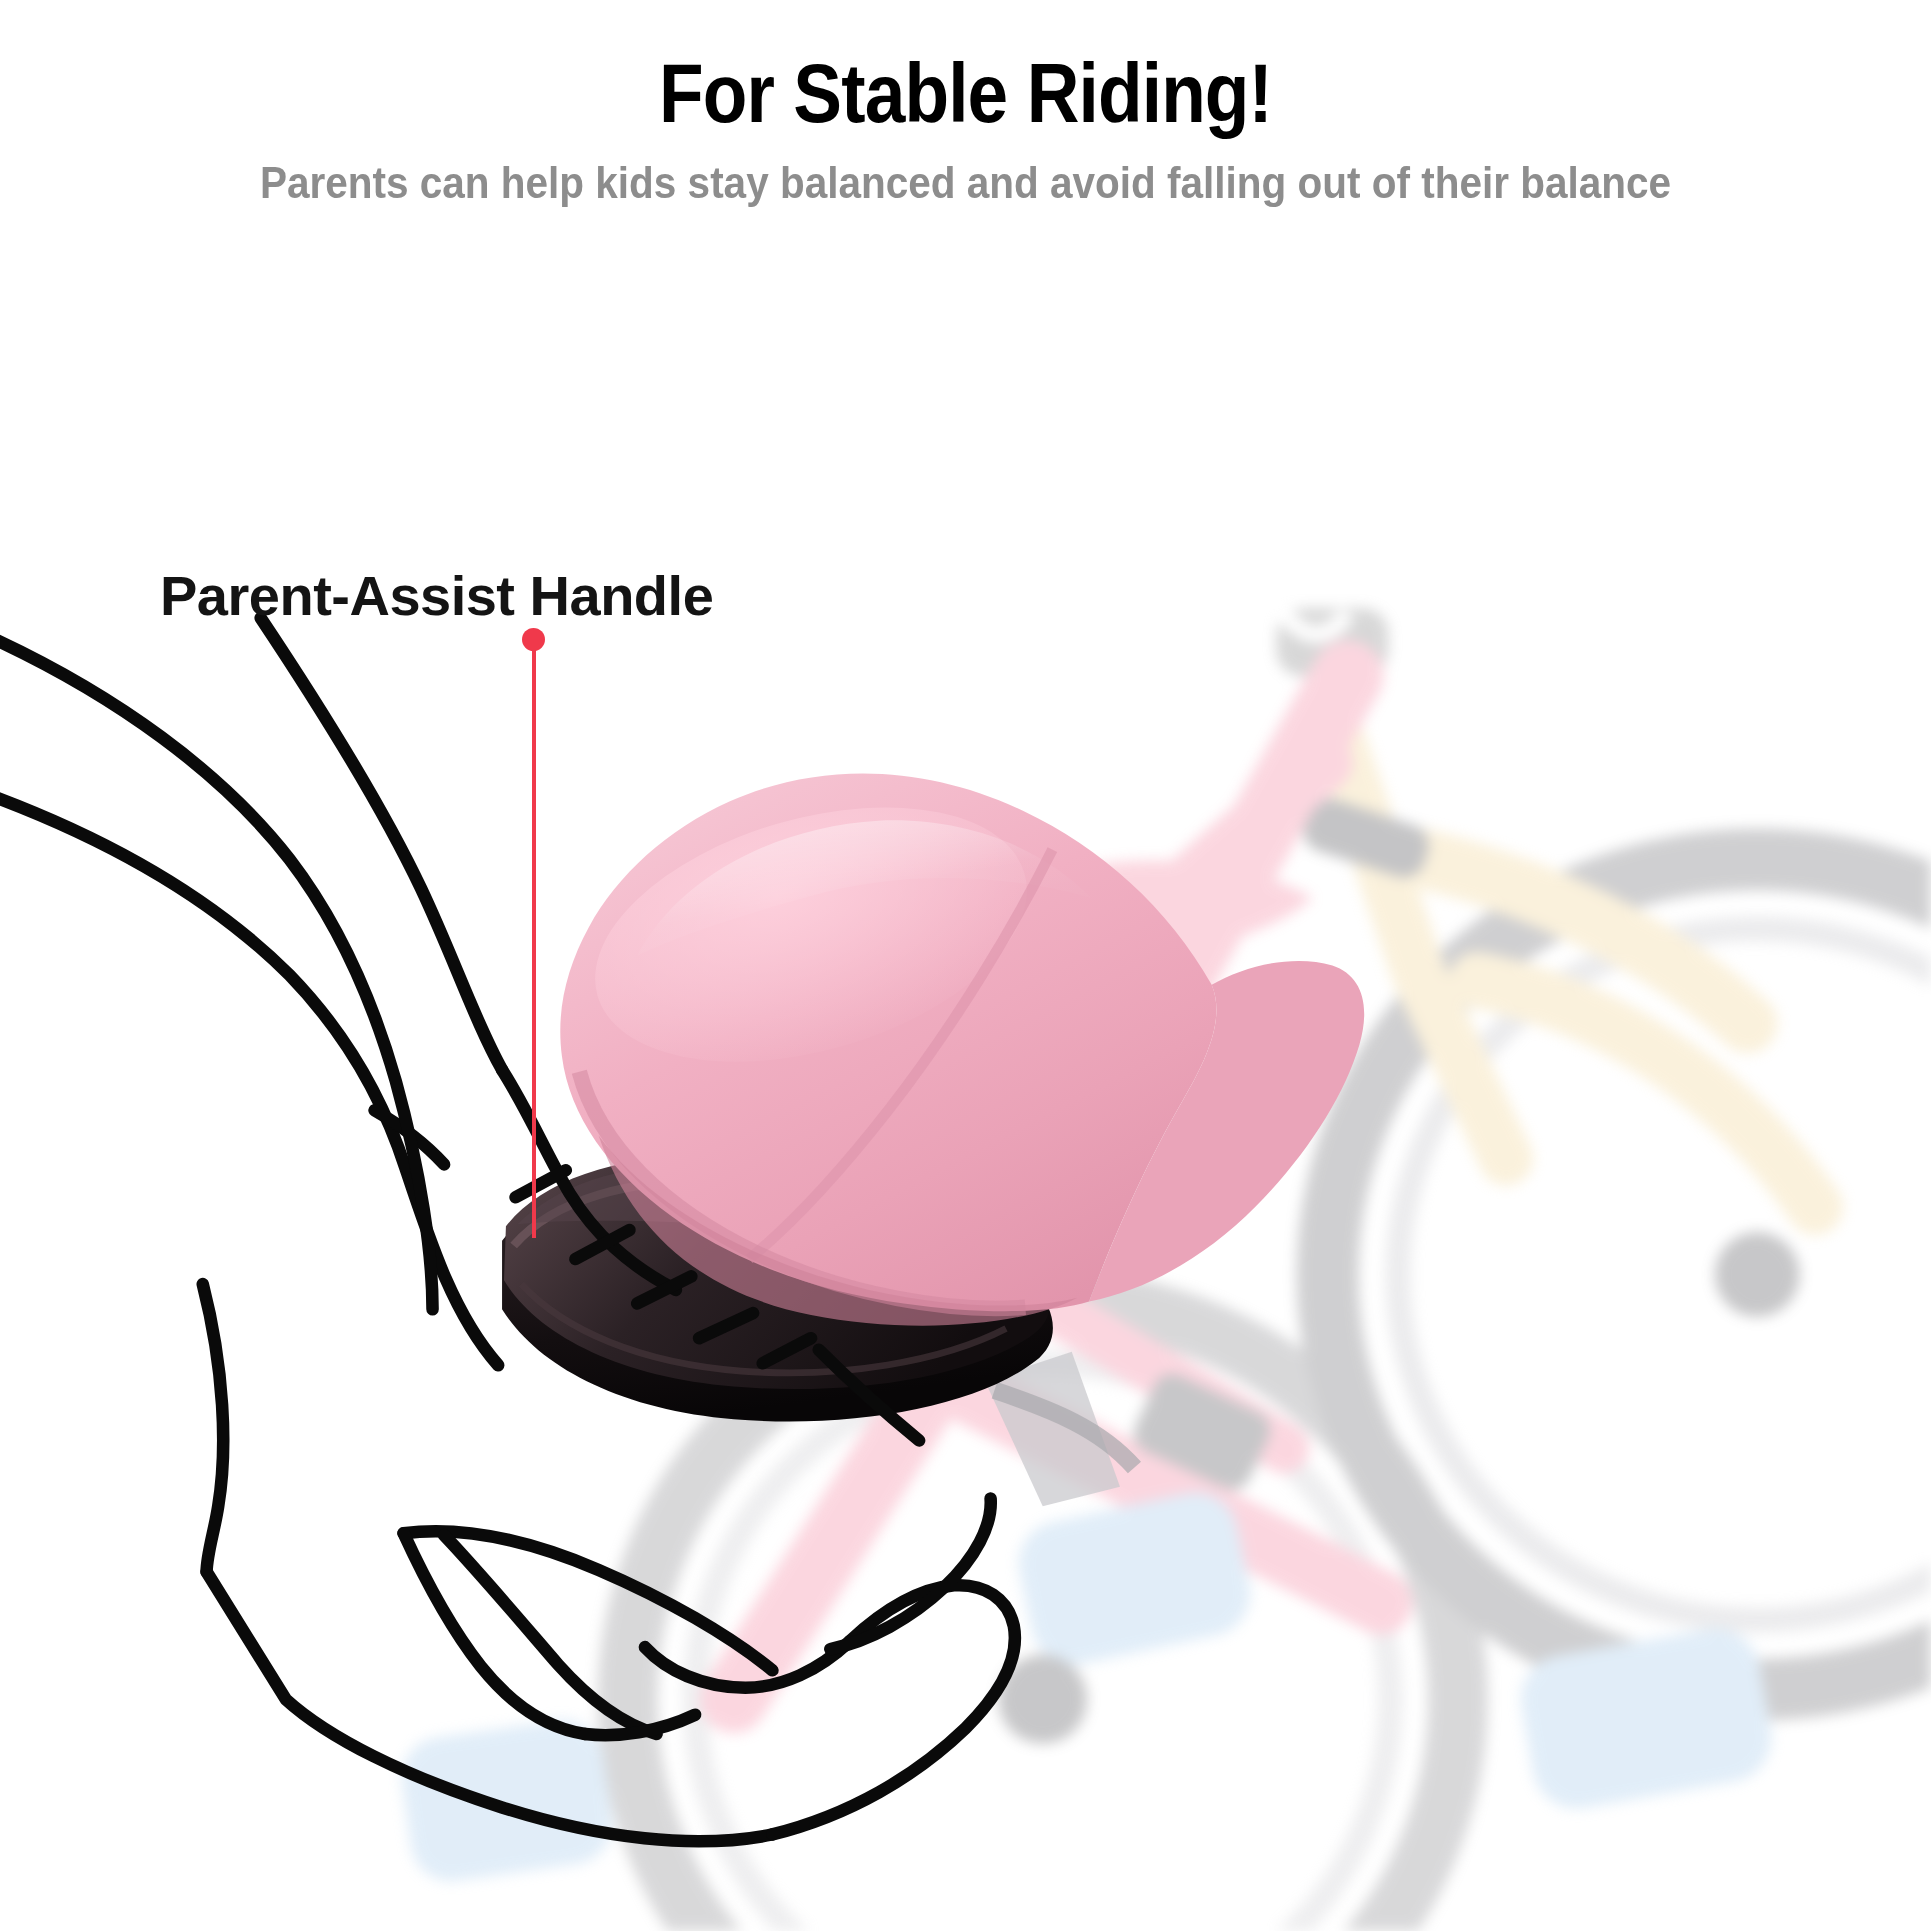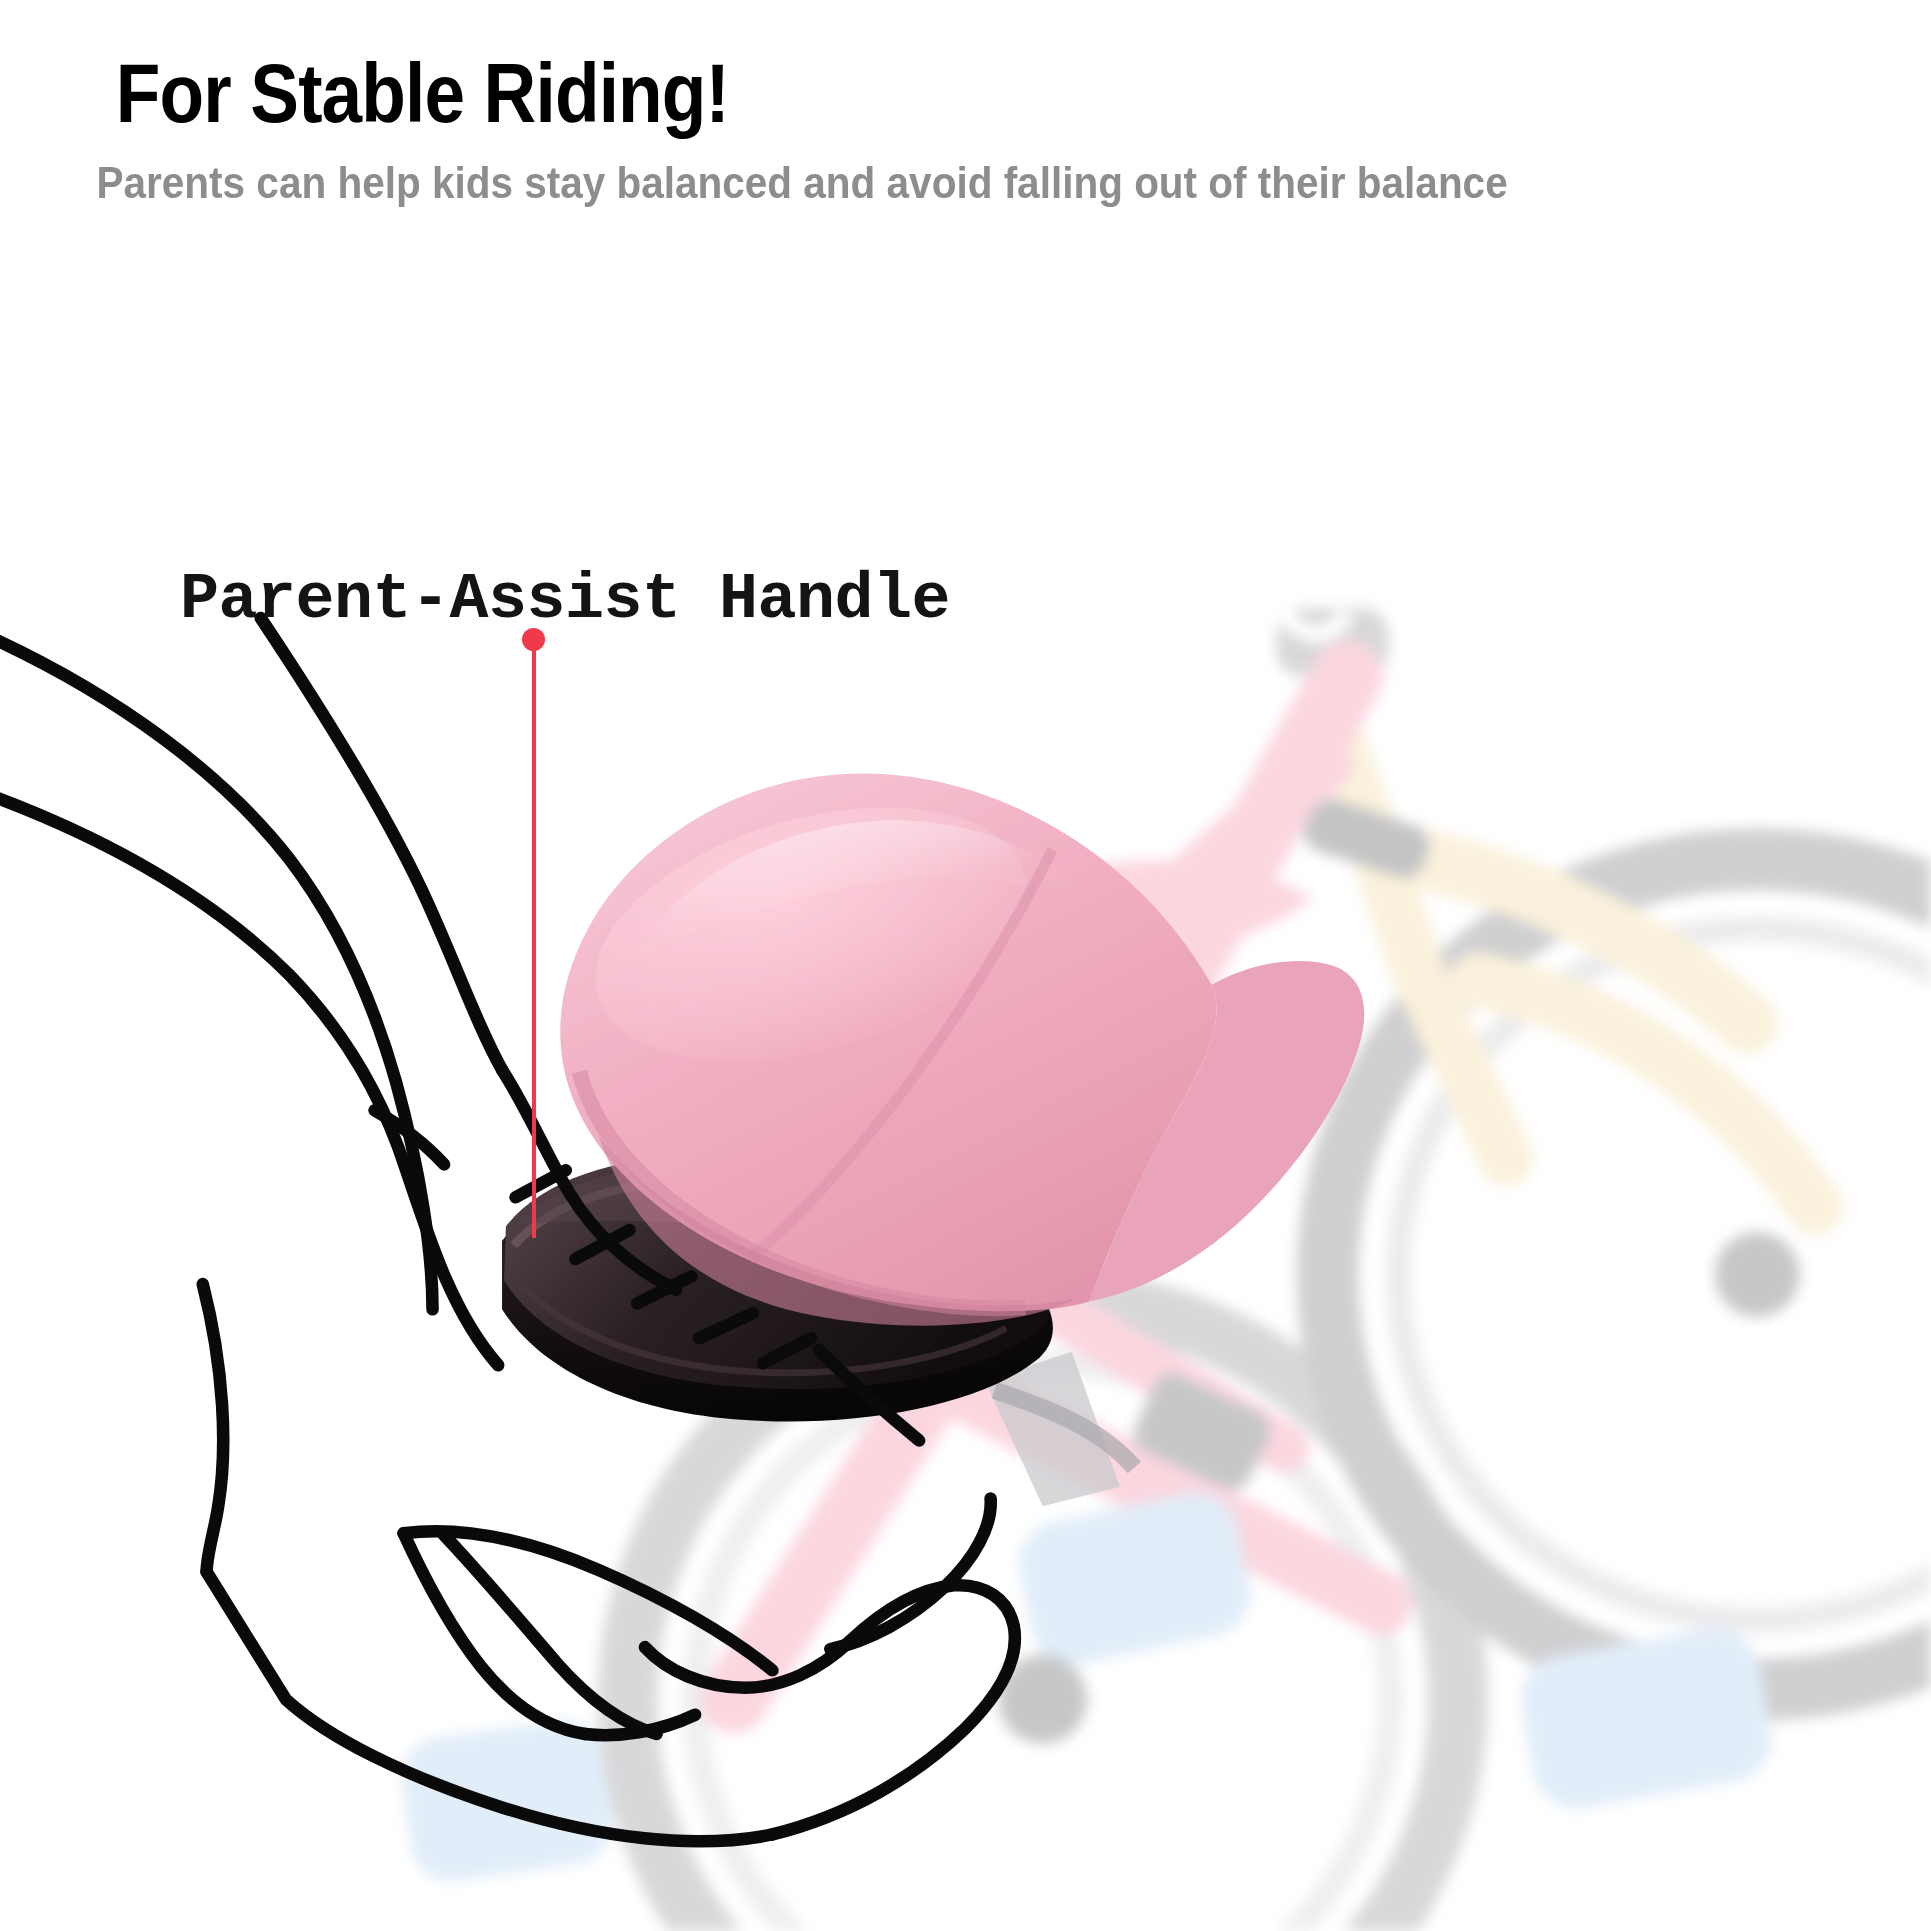--- a/index.html
+++ b/index.html
@@ -21,21 +21,21 @@
     background: #ffffff;
     overflow: hidden;
   }
 
   
   .header {
     position: absolute;
     top: 0;
     left: 0;
     width: 1931px;
-    text-align: left;
+    text-align: center;
     z-index: 40;
   }
   .headline {
     margin: 0;
     padding-top: 50px;
     font-family: "Liberation Sans Narrow", "Liberation Sans", sans-serif;
     font-size: 83px;
     font-weight: bold;
     letter-spacing: -1px;
     color: #000000;
@@ -90,24 +90,24 @@
     pointer-events: none;
   }
 
   
   .callout {
     position: absolute;
     z-index: 45;
   }
   .callout-label {
     position: absolute;
-    left: 180px;
+    left: 160px;
     top: 563px;
-    font-family: Liberation Mono, monospace;
-    font-size: 65px;
+    font-family: Liberation Sans, sans-serif;
+    font-size: 56px;
     font-weight: bold;
     color: #141414;
     letter-spacing: -0.5px;
     white-space: nowrap;
   }
   .leader-line {
     position: absolute;
     left: 532px;
     top: 643px;
     width: 3.9px;

